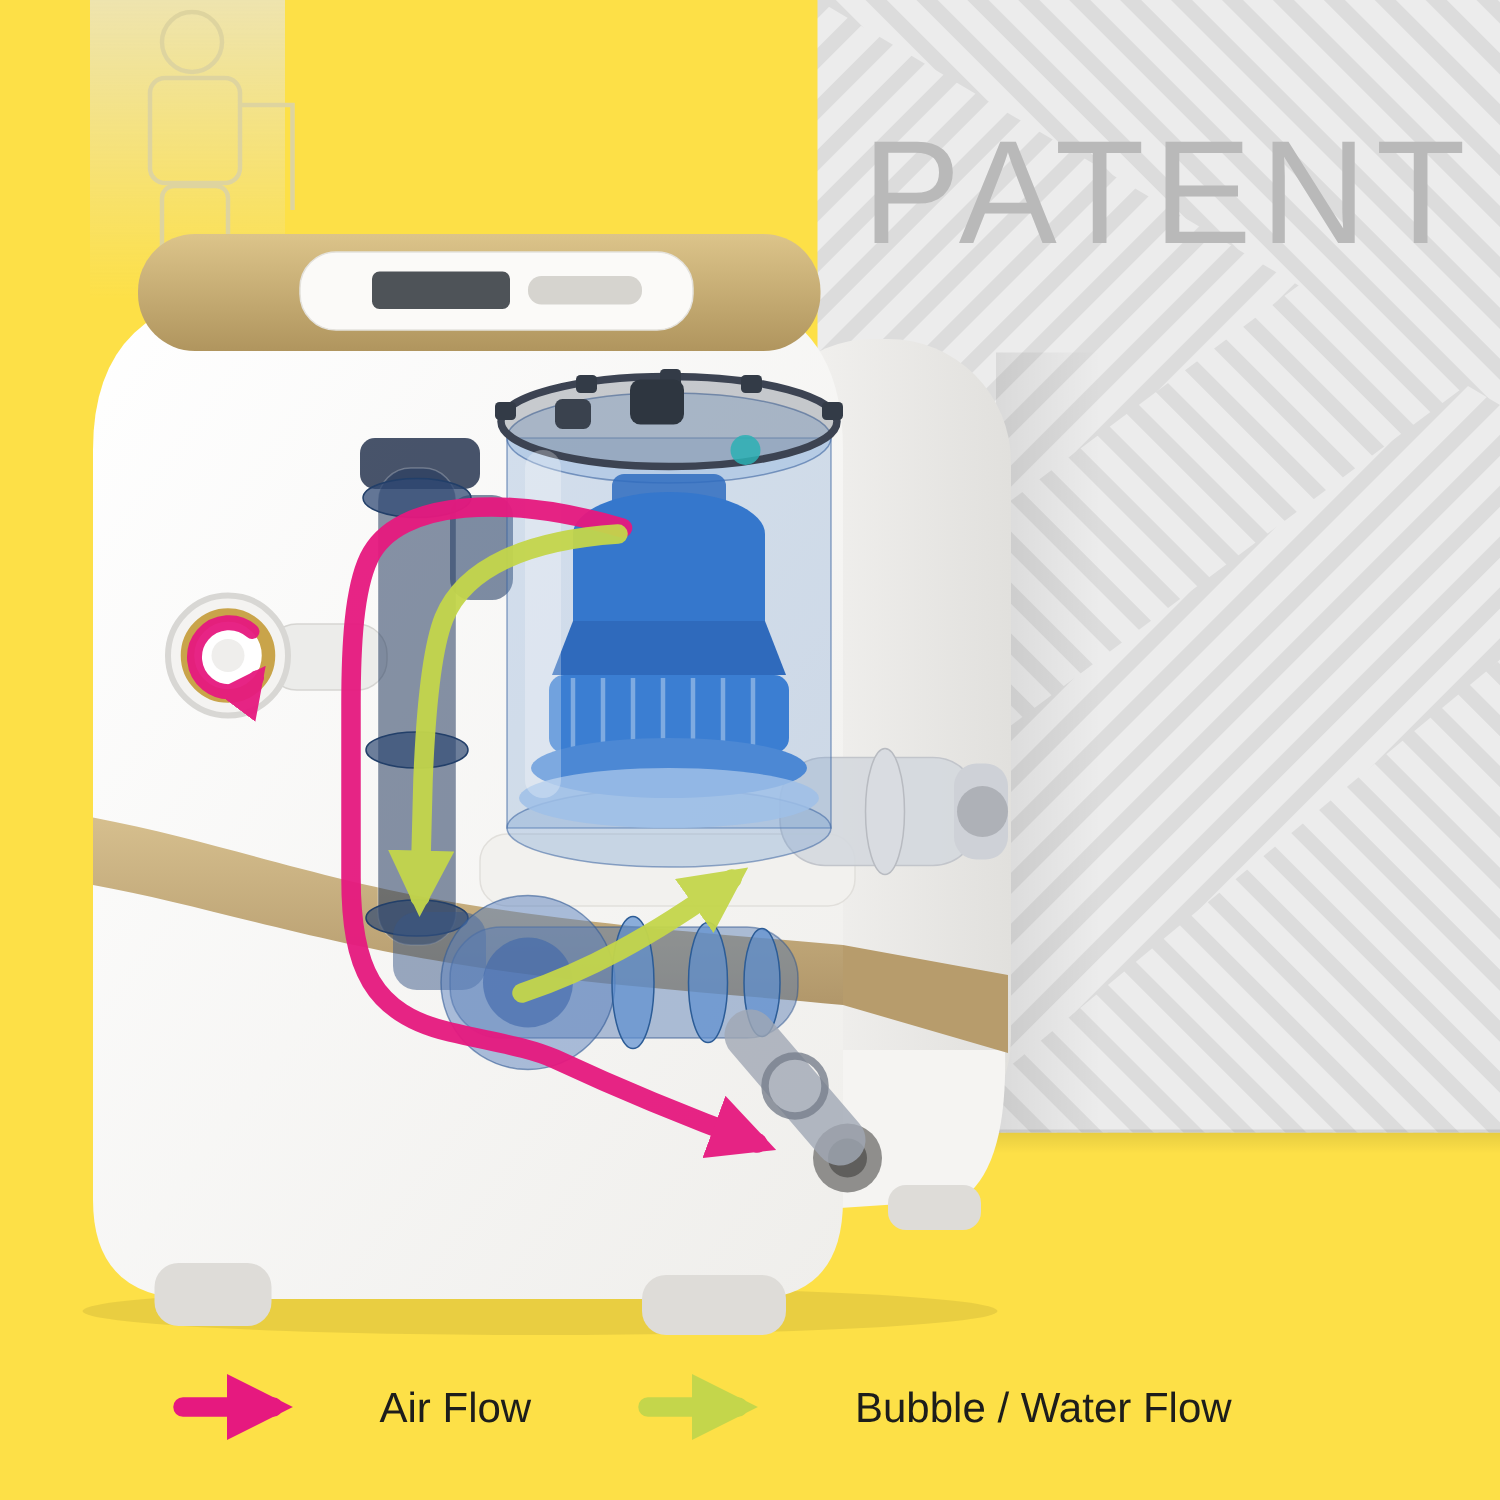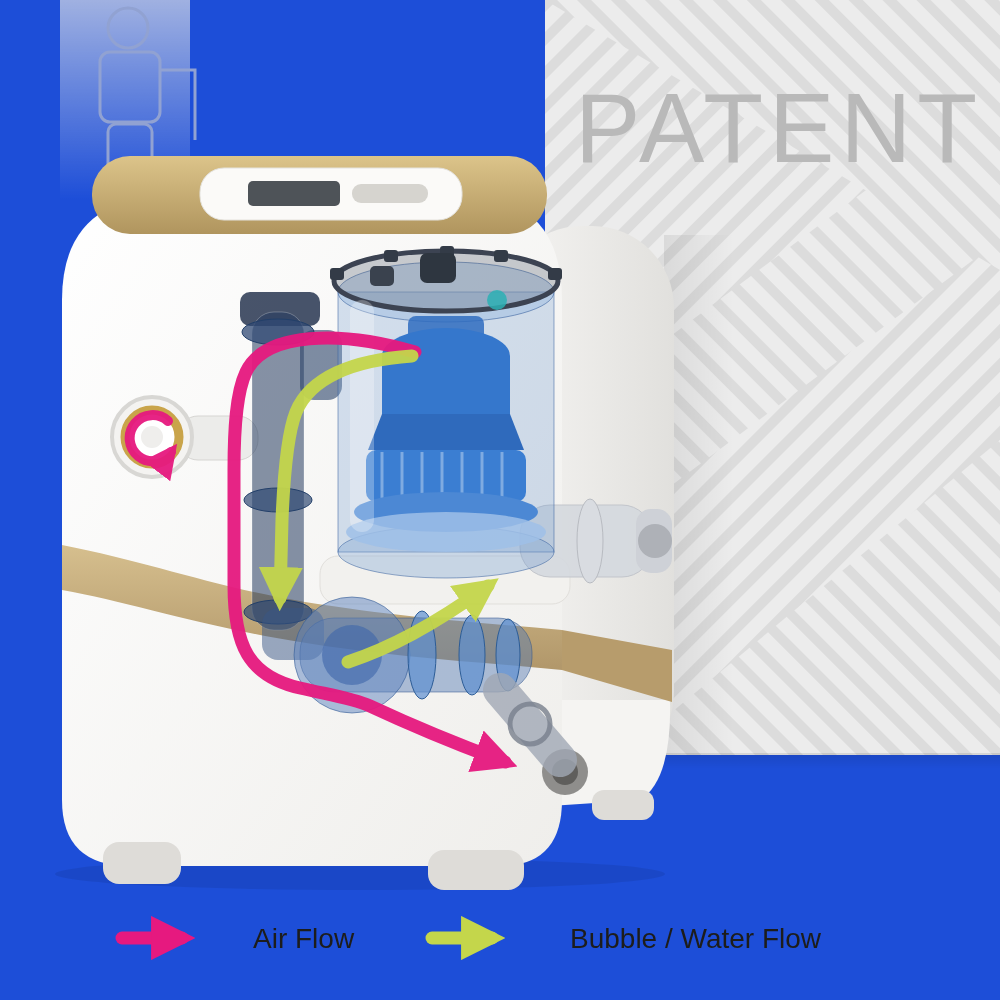--- a/index.html
+++ b/index.html
@@ -1,16 +1,16 @@
 <!DOCTYPE html>
 <html><head>
 <meta charset="utf-8">
 <style>
   html,body{margin:0;padding:0;background:#ffffff;}
-  .stage{position:relative;width:1000px;height:1000px;background:#1d4ed8;overflow:hidden;
+  .stage{position:relative;width:1000px;height:1000px;background:#fde047;overflow:hidden;
          font-family:"Liberation Sans", sans-serif;}
   svg text{font-family:"Liberation Sans", sans-serif;}
   .watermark-text{letter-spacing:6px;font-weight:400;}
   .legend-label{font-weight:400;}
 </style>
 </head>
 <body>
 
 <div class="stage">
 <svg width="1000" height="1000" viewBox="0 0 1000 1000">

